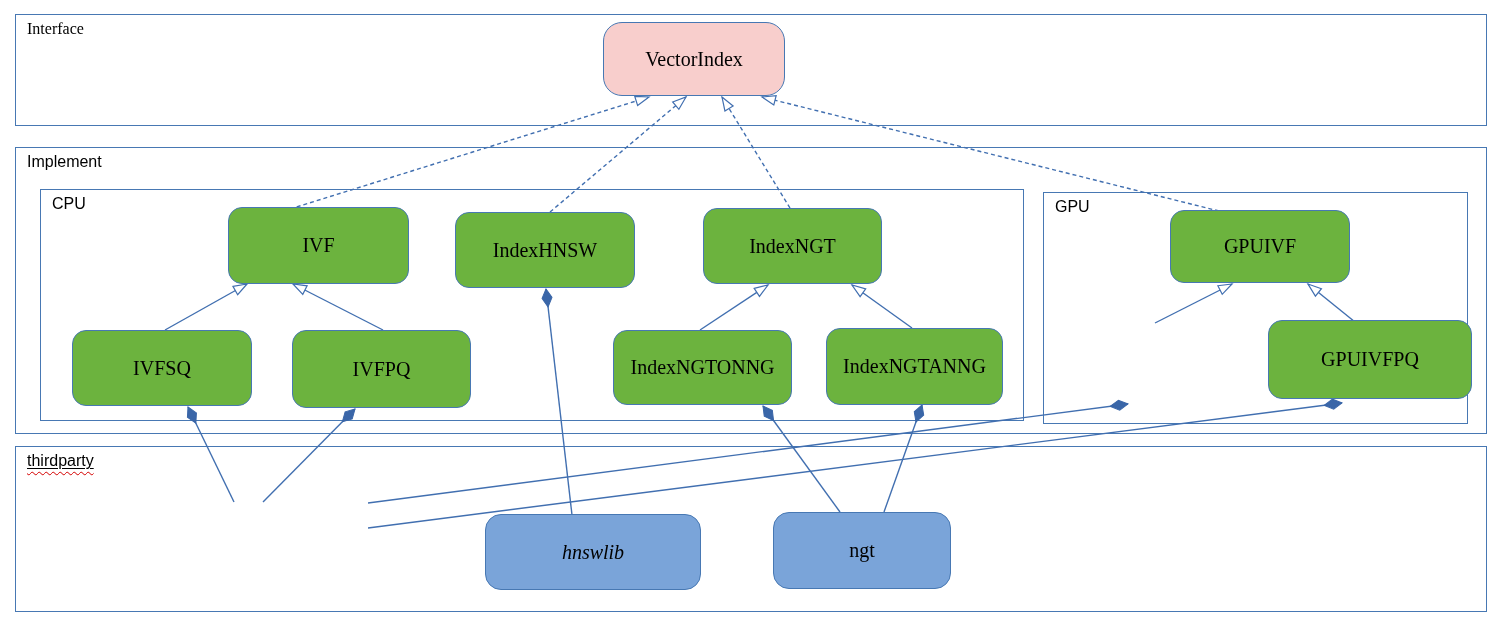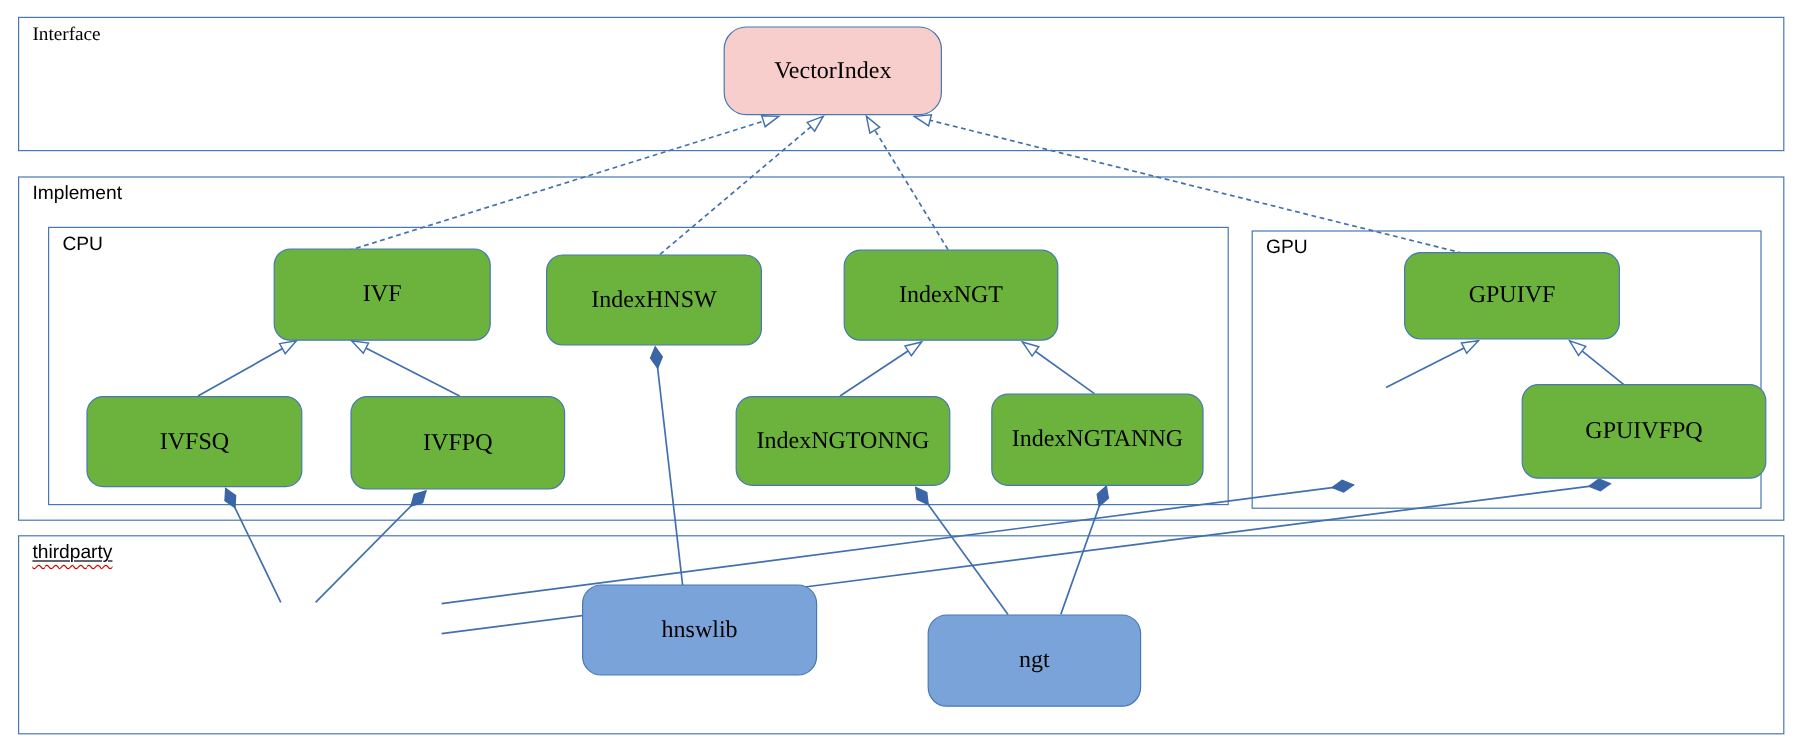--- a/index.html
+++ b/index.html
@@ -33,21 +33,21 @@
   #n-indexhnsw{left:455px;top:212px;width:180px;height:76px;}
   #n-indexngt{left:703px;top:208px;width:179px;height:76px;}
   #n-gpuivf{left:1170px;top:210px;width:180px;height:73px;}
   #n-ivfsq{left:72px;top:330px;width:180px;height:76px;text-align:center;}
   #n-ivfpq{left:292px;top:330px;width:179px;height:78px;}
   #n-indexngtonng{left:613px;top:330px;width:179px;height:75px;}
   #n-indexngtanng{left:826px;top:328px;width:177px;height:77px;}
   #n-gpuivfsq{left:1065px;top:322px;width:178px;height:79px;}
   #n-gpuivfpq{left:1268px;top:320px;width:204px;height:79px;}
   #n-faiss{left:188px;top:502px;width:180px;height:74px;}
-  #n-hnswlib{left:485px;top:487px;width:196px;height:76px;}
+  #n-hnswlib{left:485px;top:514px;width:216px;height:76px;font-style:italic;}
   #n-ngt{left:773px;top:512px;width:178px;height:77px;}
 
   svg.edges{position:absolute;left:0;top:0;width:1503px;height:628px;pointer-events:none;}
   .edge{stroke:#416fb0;stroke-width:1.4;fill:none;}
   .edge.dashed{stroke-dasharray:4 3;}
 
   
   .squiggle{text-decoration:underline wavy #d40000 1px;text-underline-offset:5px;}
   .squiggle .plain-underline{text-decoration:underline solid #000 1px;text-underline-offset:2px;}
 </style>

